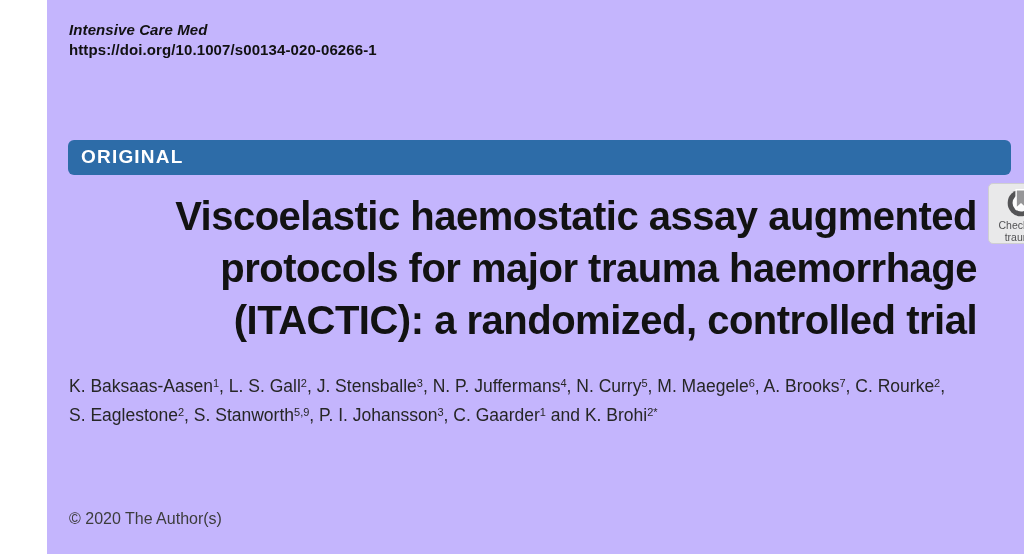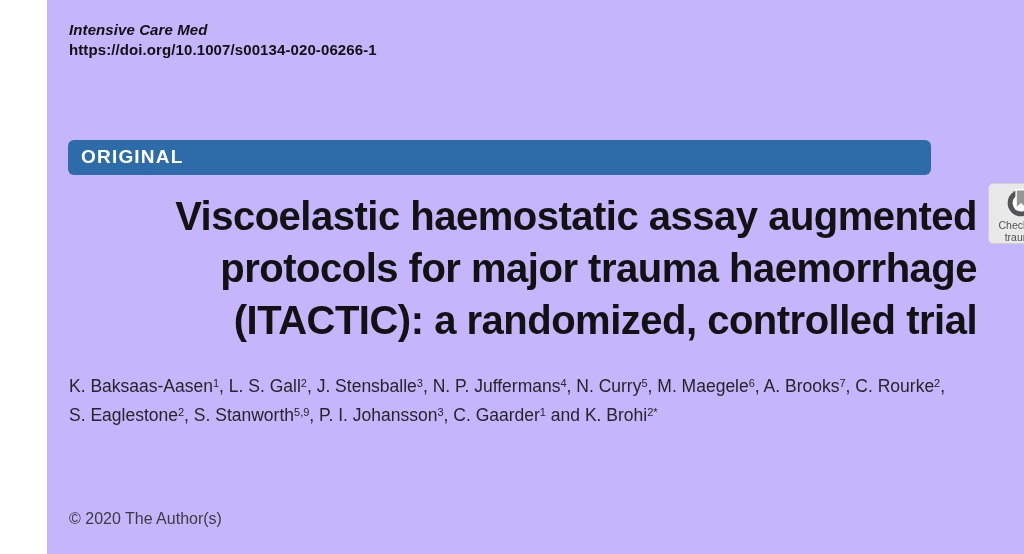--- a/index.html
+++ b/index.html
@@ -32,21 +32,21 @@
     top: 41px;
     font-size: 15px;
     font-weight: 600;
     color: #111111;
     letter-spacing: 0.1px;
   }
   .banner {
     position: absolute;
     left: 21px;
     top: 140px;
-    width: 863px;
+    width: 943px;
     height: 35px;
     background: #2d6ca8;
     border-radius: 6px;
     display: flex;
     align-items: center;
   }
   .banner-label {
     color: #ffffff;
     font-size: 19px;
     font-weight: 700;

